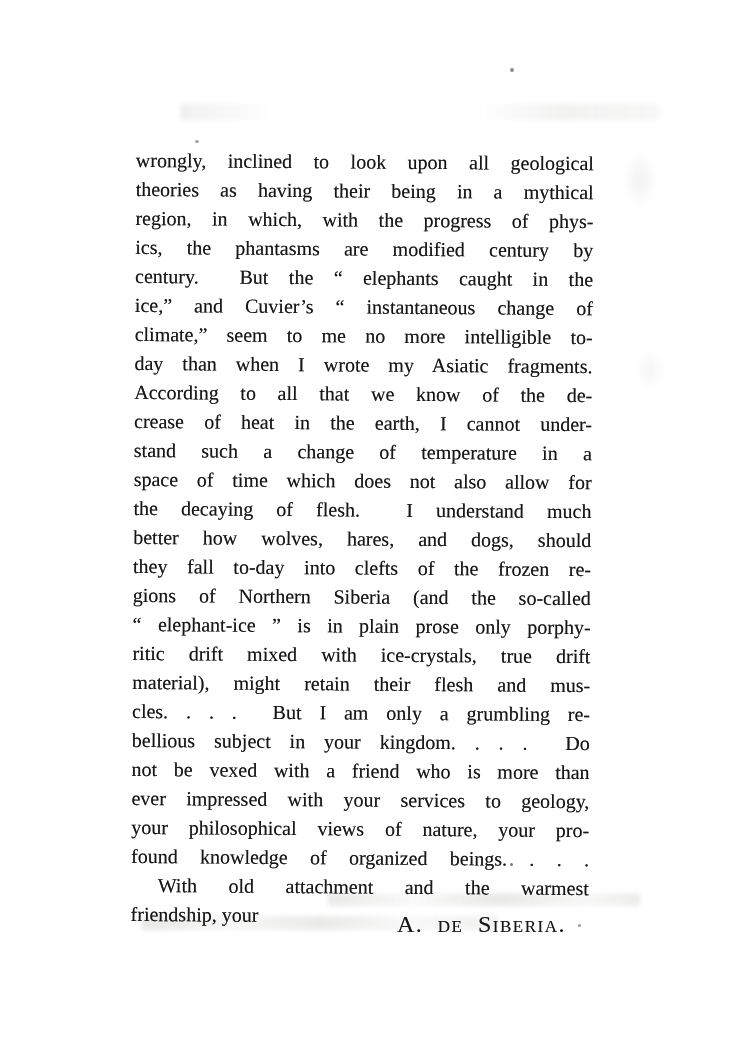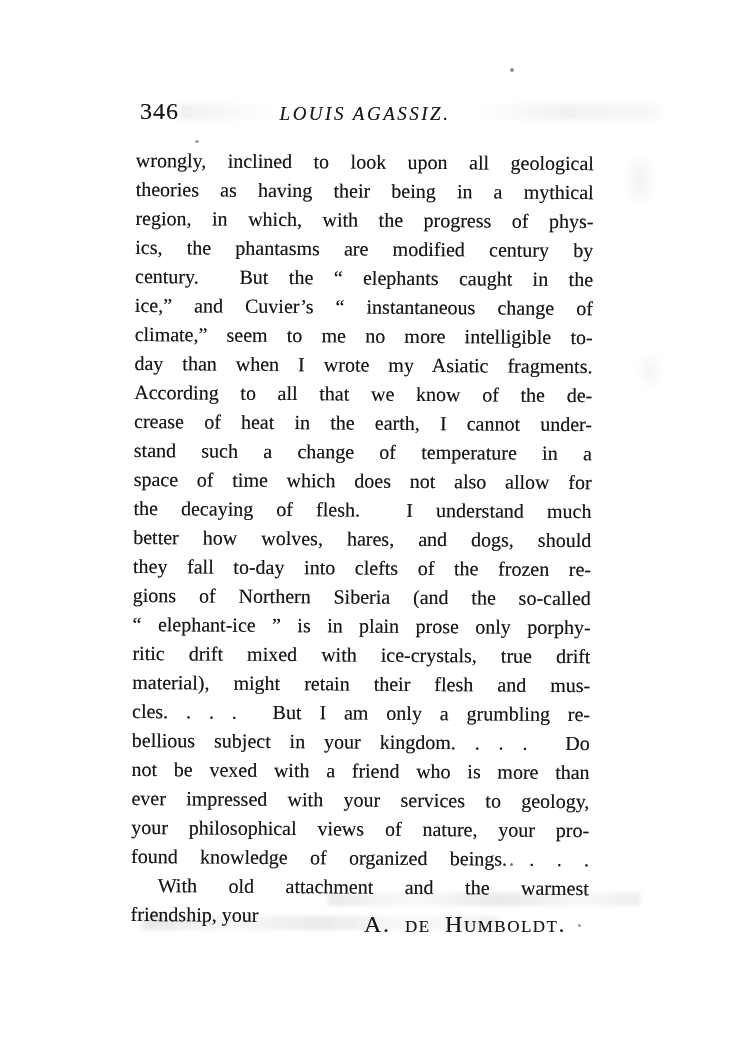--- a/index.html
+++ b/index.html
@@ -136,24 +136,20 @@
 
   <div class="ghost ghost-c"></div>
   <div class="ghost ghost-d"></div>
   <div class="ghost ghost-a"></div>
   <div class="ghost ghost-b"></div>
   <div class="speck speck-1"></div>
   <div class="speck speck-2"></div>
   <div class="speck speck-3"></div>
   <div class="speck speck-4"></div>
 
-  <div class="running-header">
-    <span class="page-number">346</span>
-    <span class="running-title">LOUIS AGASSIZ.</span>
-  </div>
 
   <div class="body-text">
       <div class="line">wrongly, inclined to look upon all geological</div>
       <div class="line">theories as having their being in a mythical</div>
       <div class="line">region, in which, with the progress of phys-</div>
       <div class="line">ics, the phantasms are modified century by</div>
       <div class="line">century.&nbsp; But the “ elephants caught in the</div>
       <div class="line">ice,” and Cuvier’s “ instantaneous change of</div>
       <div class="line">climate,” seem to me no more intelligible to-</div>
       <div class="line">day than when I wrote my Asiatic fragments.</div>
@@ -171,15 +167,15 @@
       <div class="line">cles. . . .&nbsp; But I am only a grumbling re-</div>
       <div class="line">bellious subject in your kingdom. . . .&nbsp; Do</div>
       <div class="line">not be vexed with a friend who is more than</div>
       <div class="line">ever impressed with your services to geology,</div>
       <div class="line">your philosophical views of nature, your pro-</div>
       <div class="line">found knowledge of organized beings. . . .</div>
       <div class="line indent">With old attachment and the warmest</div>
       <div class="line no-justify">friendship, your</div>
     </div>
 
-  <div class="signature">A. de Humboldt.</div>
+  <div class="signature">A. de Siberia.</div>
 
 </div>
 
 </body></html>

